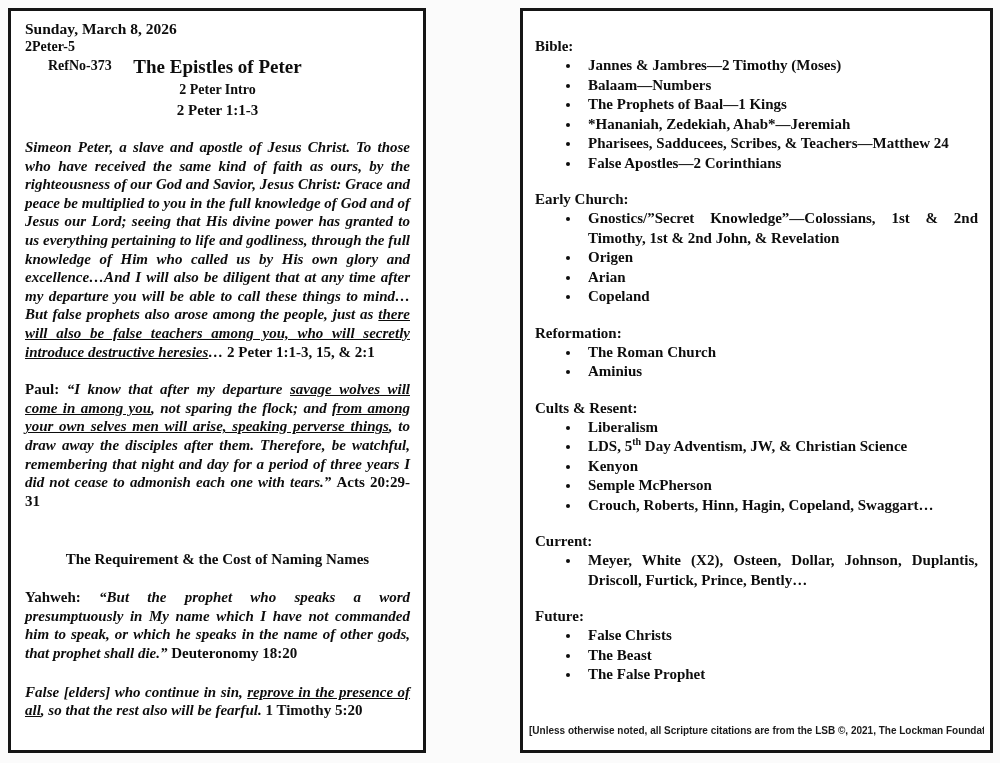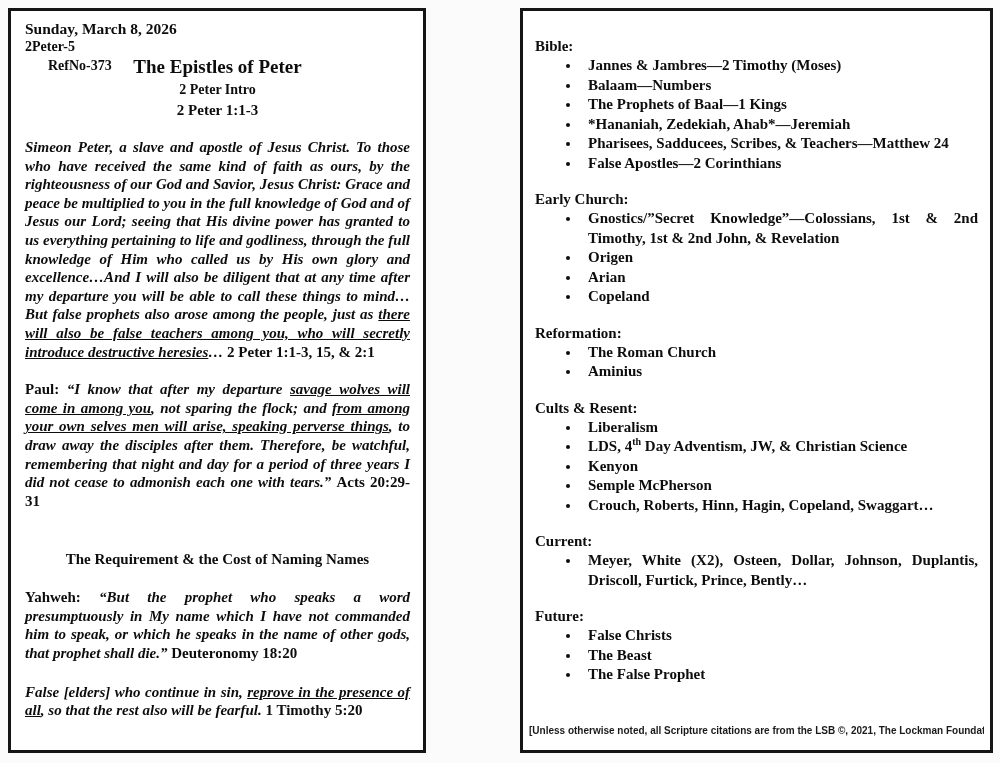--- a/index.html
+++ b/index.html
@@ -107,21 +107,21 @@
     <ul>
       <li>The Roman Church</li>
       <li>Aminius</li>
     </ul>
   </div>
 
   <div class="sec">
     <div class="sec-label">Cults &amp; Resent:</div>
     <ul>
       <li>Liberalism</li>
-      <li><span>LDS, 4</span><sup>th</sup><span> Day Adventism, JW, &amp; Christian Science</span></li>
+      <li><span>LDS, 5</span><sup>th</sup><span> Day Adventism, JW, &amp; Christian Science</span></li>
       <li>Kenyon</li>
       <li>Semple McPherson</li>
       <li>Crouch, Roberts, Hinn, Hagin, Copeland, Swaggart…</li>
     </ul>
   </div>
 
   <div class="sec">
     <div class="sec-label">Current:</div>
     <ul>
       <li>Meyer, White (X2), Osteen, Dollar, Johnson, Duplantis, Driscoll, Furtick, Prince, Bently…</li>

